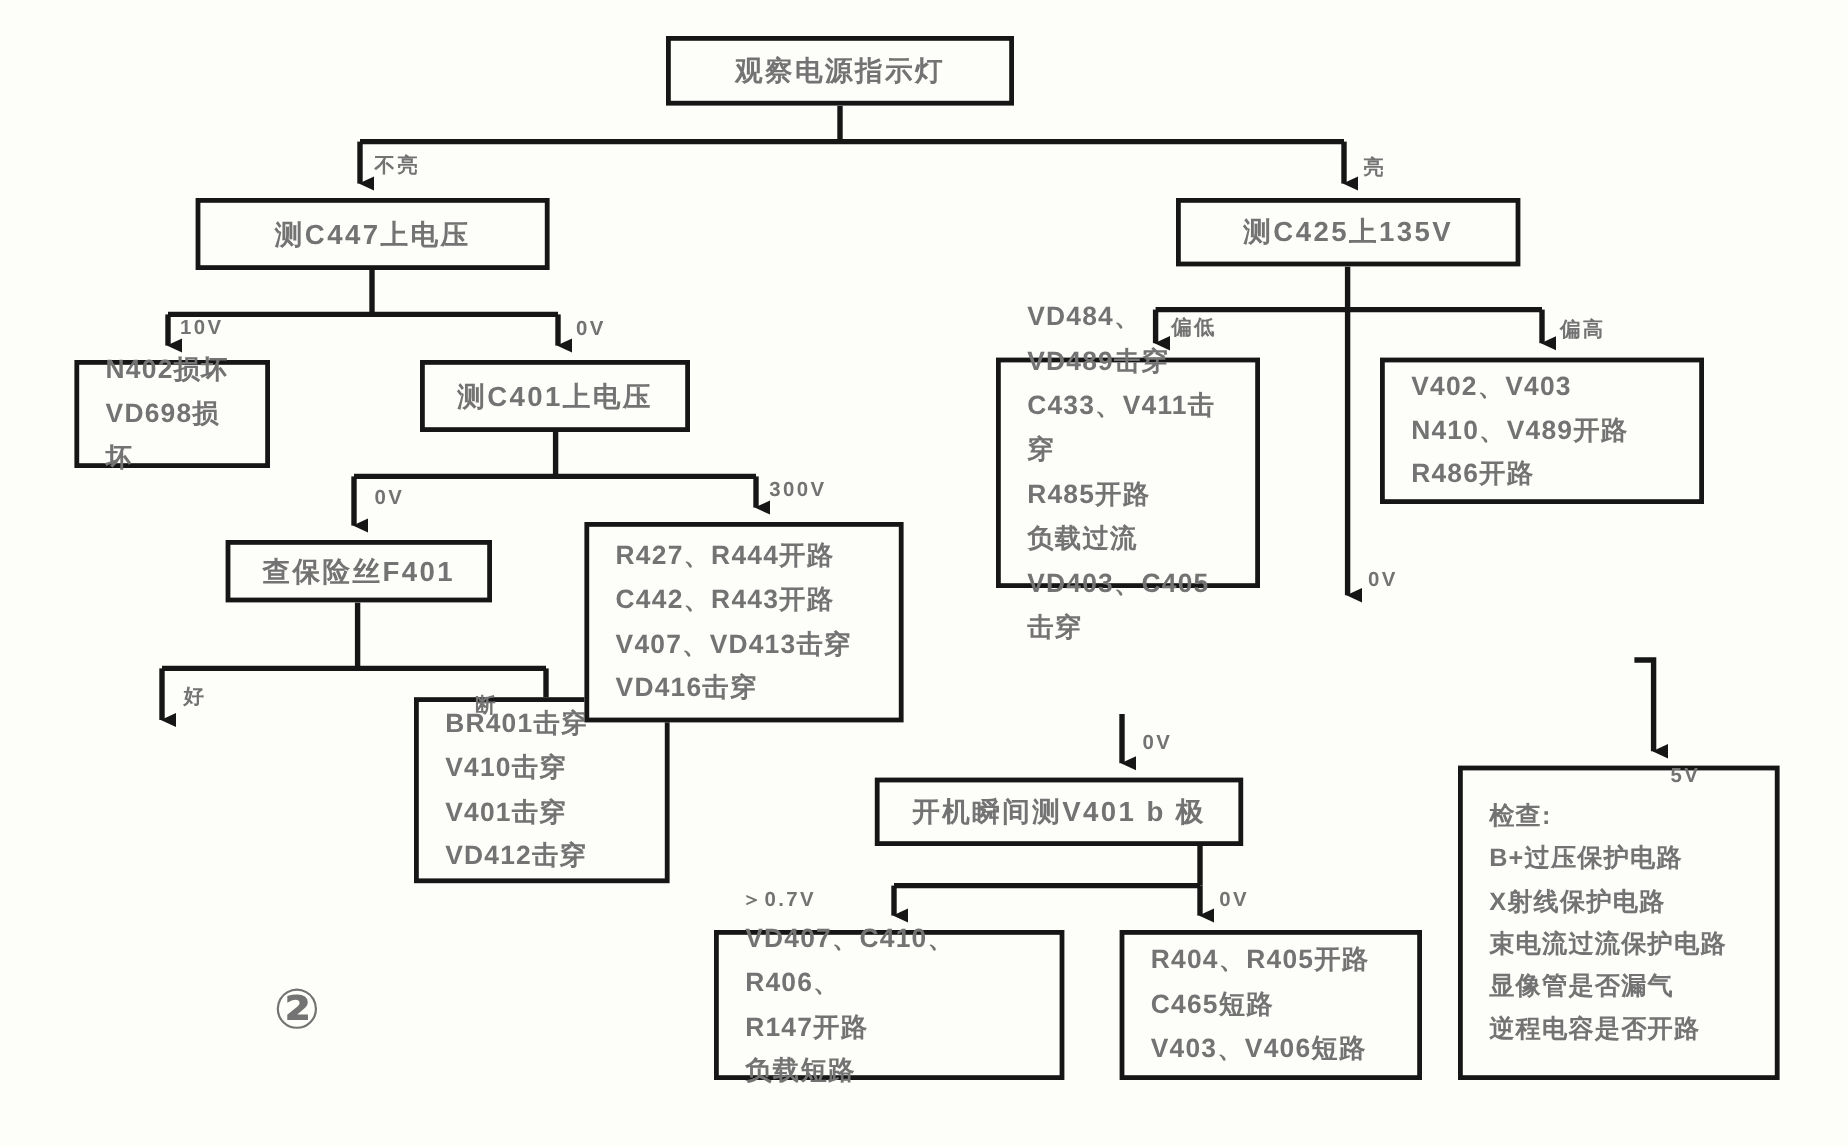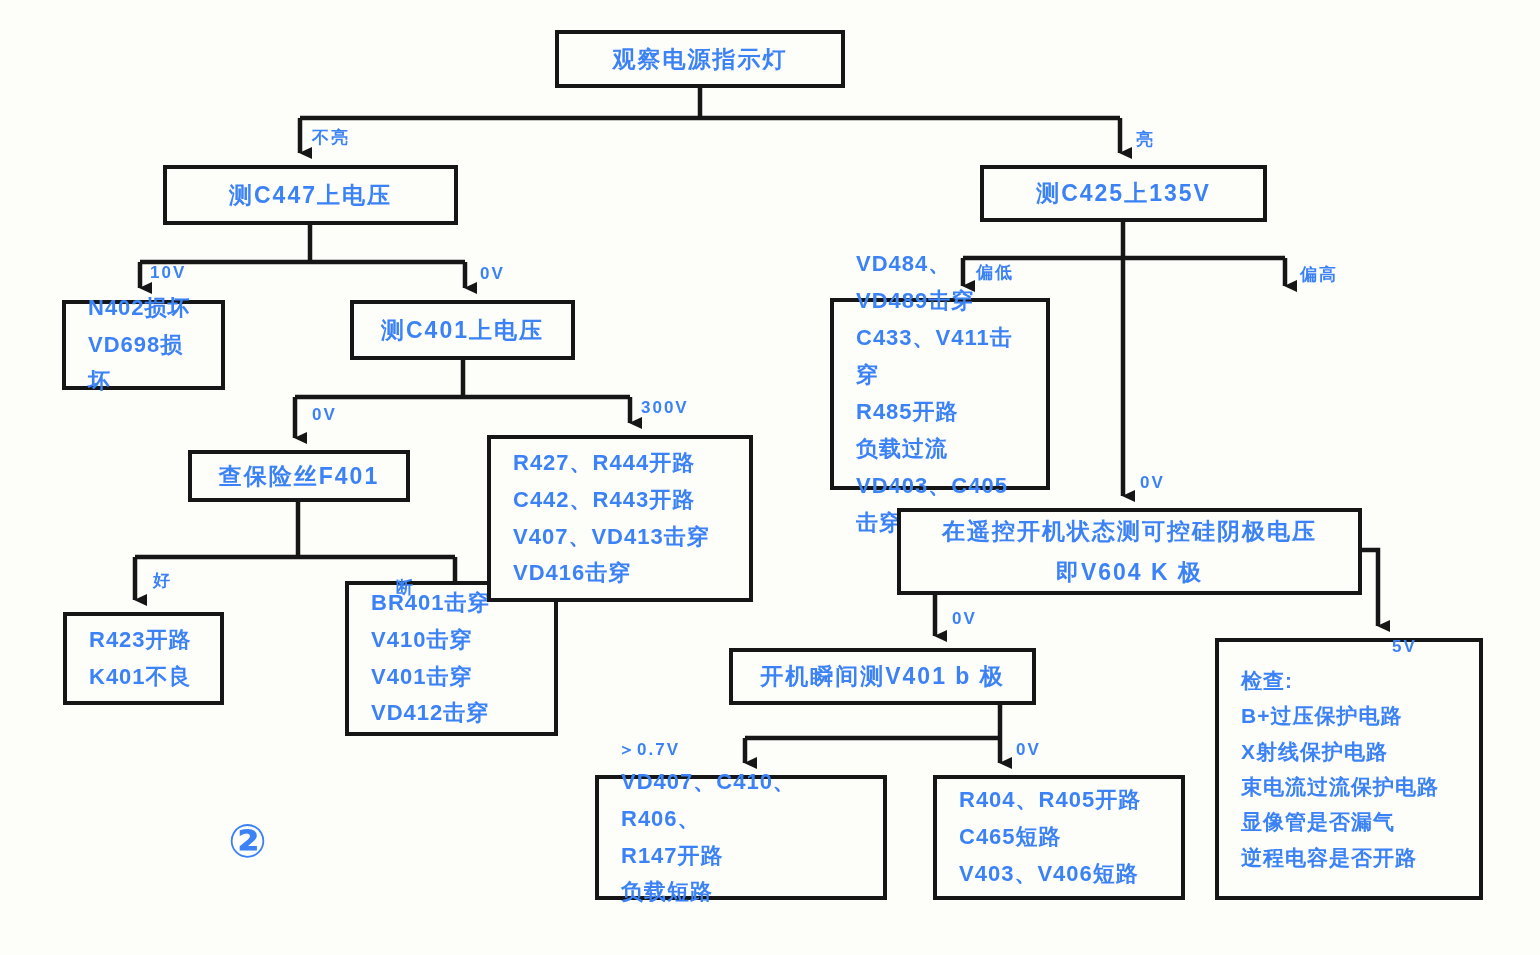--- a/index.html
+++ b/index.html
@@ -2,21 +2,21 @@
 <html><head>
 <meta charset="utf-8">
 <style>
   html, body { margin: 0; padding: 0; background: #f6f6f2; }
   .canvas {
     position: relative;
     width: 1540px;
     height: 955px;
     background: #fdfdfa;
     font-family: "Liberation Sans", "DejaVu Sans", sans-serif;
-    color: #3b82f6;
+    color: #737373;
     overflow: hidden;
   }
   svg.wires {
     position: absolute;
     left: 0; top: 0;
     width: 1540px; height: 955px;
     pointer-events: none;
   }
   .node {
     position: absolute;
@@ -112,44 +112,43 @@
 
   <div class="node" style="left:163px; top:165px; width:295px; height:60px;">测C447上电压</div>
 
   <div class="node list" style="left:62px; top:300px; width:163px; height:90px;">N402损坏
 VD698损坏</div>
 
   <div class="node" style="left:350px; top:300px; width:225px; height:60px;">测C401上电压</div>
 
   <div class="node" style="left:188px; top:450px; width:222px; height:52px;">查保险丝F401</div>
 
-  <div class="node list" style="left:63px; top:612px; width:161px; height:93px;">R423开路
-K401不良</div>
 
   <div class="node list" style="left:345px; top:581px; width:213px; height:155px;">BR401击穿
 V410击穿
 V401击穿
 VD412击穿</div>
 
   <div class="node list" style="left:487px; top:435px; width:266px; height:167px;">R427、R444开路
 C442、R443开路
 V407、VD413击穿
 VD416击穿</div>
 
   <div class="node" style="left:980px; top:165px; width:287px; height:57px;">测C425上135V</div>
 
   <div class="node list" style="left:830px; top:298px; width:220px; height:192px;">VD484、VD489击穿
 C433、V411击穿
 R485开路
 负载过流
 VD403、C405击穿</div>
 
+  <div class="node list" style="left:1150px; top:298px; width:270px; height:122px;">V402、V403
+N410、V489开路
+R486开路</div>
 
-  <div class="node centered-multi" style="left:897px; top:508px; width:465px; height:87px;">在遥控开机状态测可控硅阴极电压
-即V604 K 极</div>
 
   <div class="node" style="left:729px; top:648px; width:307px; height:57px;">开机瞬间测V401 b 极</div>
 
   <div class="node list" style="left:595px; top:775px; width:292px; height:125px;">VD407、C410、R406、
 R147开路
 负载短路</div>
 
   <div class="node list" style="left:933px; top:775px; width:252px; height:125px;">R404、R405开路
 C465短路
 V403、V406短路</div>

